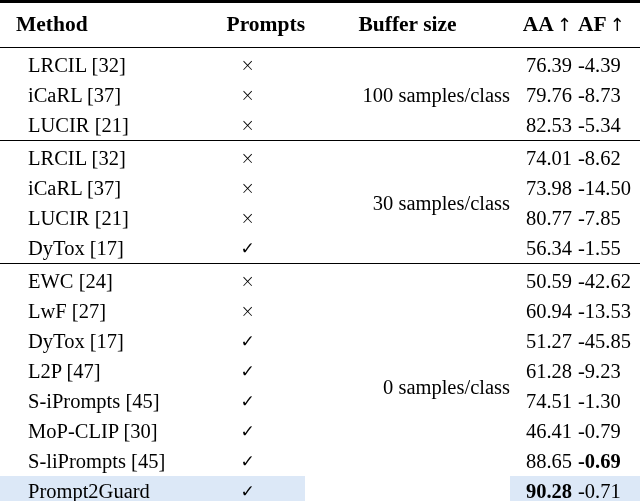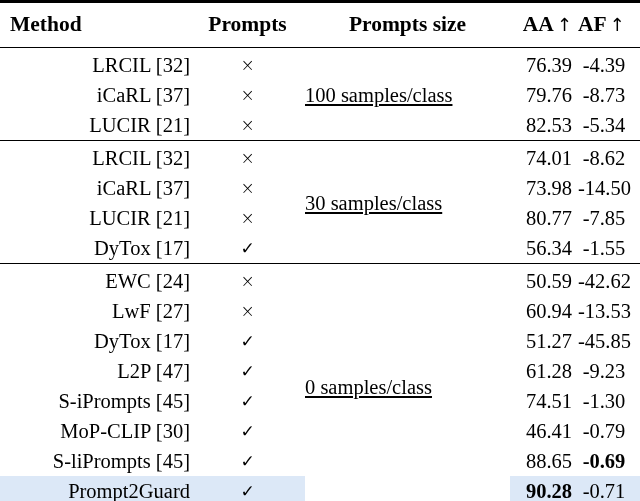--- a/index.html
+++ b/index.html
@@ -52,59 +52,58 @@
     line-height: 1.0;
   }
 
   
   thead th {
     font-weight: bold;
     font-size: 21.5px;
     height: 44px;
     white-space: nowrap;
   }
-  th.h-method  { text-align: left;   padding-left: 10px; }
-  th.h-prompts { text-align: center; }
+  th.h-method  { text-align: left;   padding-left: 16px; }
+  th.h-prompts { text-align: right; }
   th.h-buffer  { text-align: center; }
   th.h-aa      { text-align: right;  padding-right: 6px; }
   th.h-af      { text-align: right;  padding-right: 24px; }
 
   .arrow {
     font-family: "DejaVu Sans", sans-serif;
     font-weight: normal;
     font-size: 18px;
     padding-left: 3px;
   }
 
   
   tbody td {
     height: 30px;
     white-space: nowrap;
   }
   td.m-method {
-    text-align: right;
+    text-align: left;
     padding-left: 28px;
   }
   td.m-prompts {
     text-align: center;
     font-family: "DejaVu Sans", sans-serif;
     font-size: 17px;
     font-weight: 300;
   }
   td.m-buffer {
-    text-align: left;
-    text-decoration: underline;
+    text-align: right;
   }
   td.m-aa {
     text-align: right;
     padding-right: 6px;
     font-variant-numeric: tabular-nums;
   }
   td.m-af {
-    text-align: center;
+    text-align: left;
     padding-right: 10px;
     font-variant-numeric: tabular-nums;
   }
   td.bold-val {
     font-weight: bold;
   }
 
   tr.highlight-row > td {
     background: #dce8f7;
   }
@@ -124,21 +123,21 @@
       <col class="c-prompts">
       <col class="c-buffer">
       <col class="c-aa">
       <col class="c-af">
     </colgroup>
 
     <thead>
       <tr class="toprule-row">
         <th class="h-method">Method</th>
         <th class="h-prompts">Prompts</th>
-        <th class="h-buffer">Prompts size</th>
+        <th class="h-buffer">Buffer size</th>
         <th class="h-aa"><span>AA</span><span class="arrow">↑</span></th>
         <th class="h-af"><span>AF</span><span class="arrow">↑</span></th>
       </tr>
     </thead>
 
     <tbody class="group">
       <tr class="midrule-row">
         <td class="m-method">LRCIL [32]</td>
         <td class="m-prompts">×</td>
         <td class="m-buffer" rowspan="3">100 samples/class</td>

